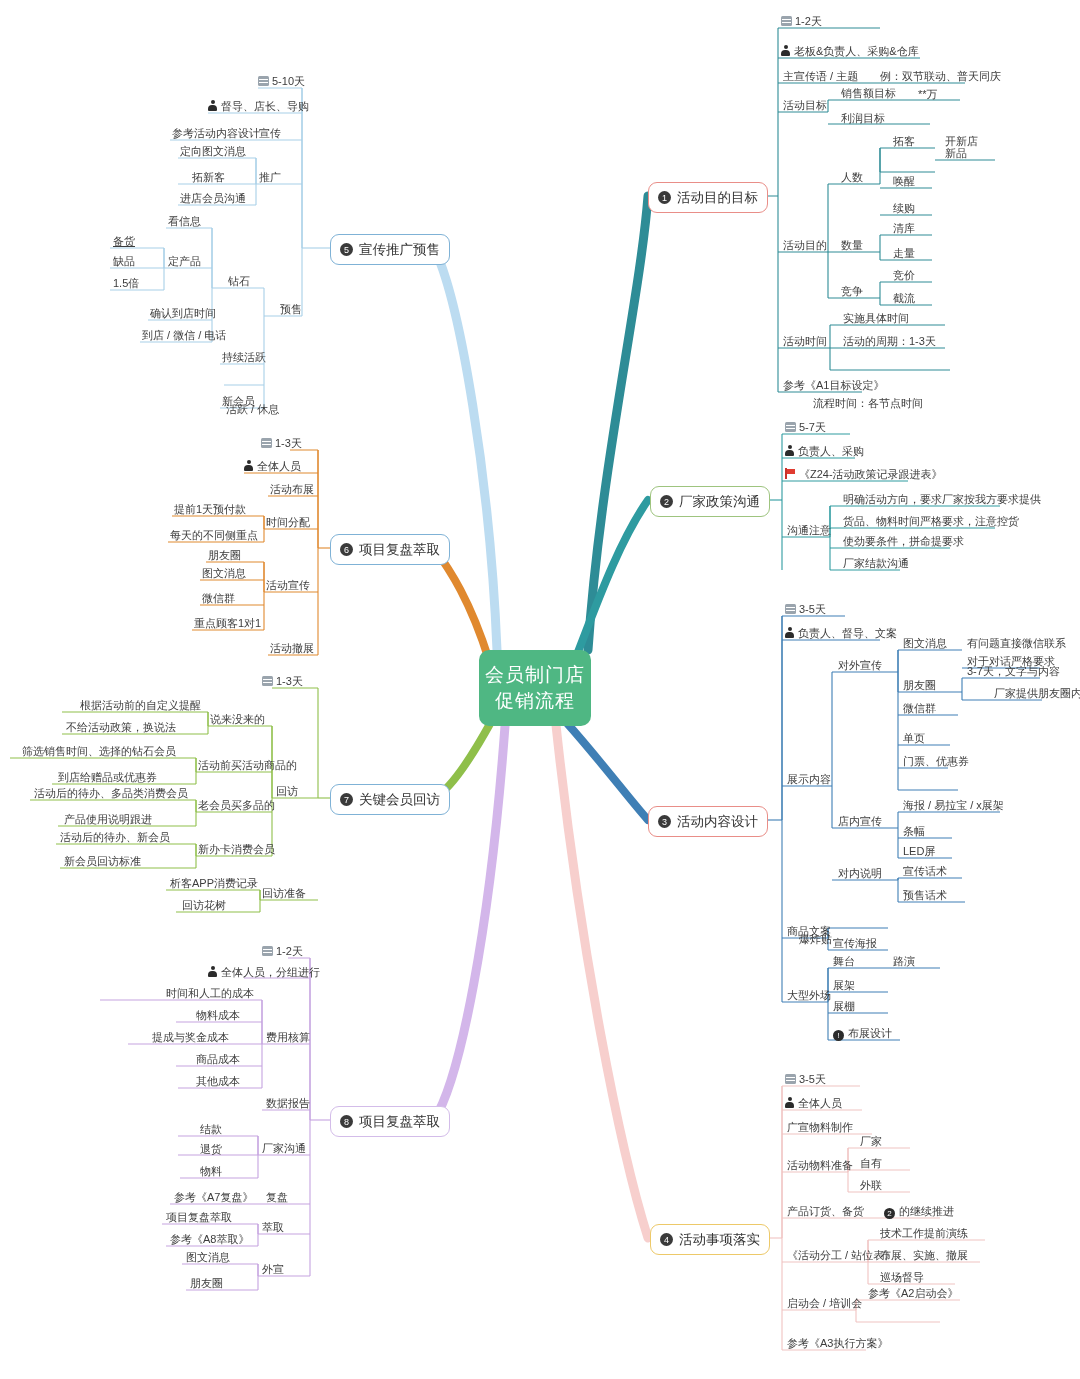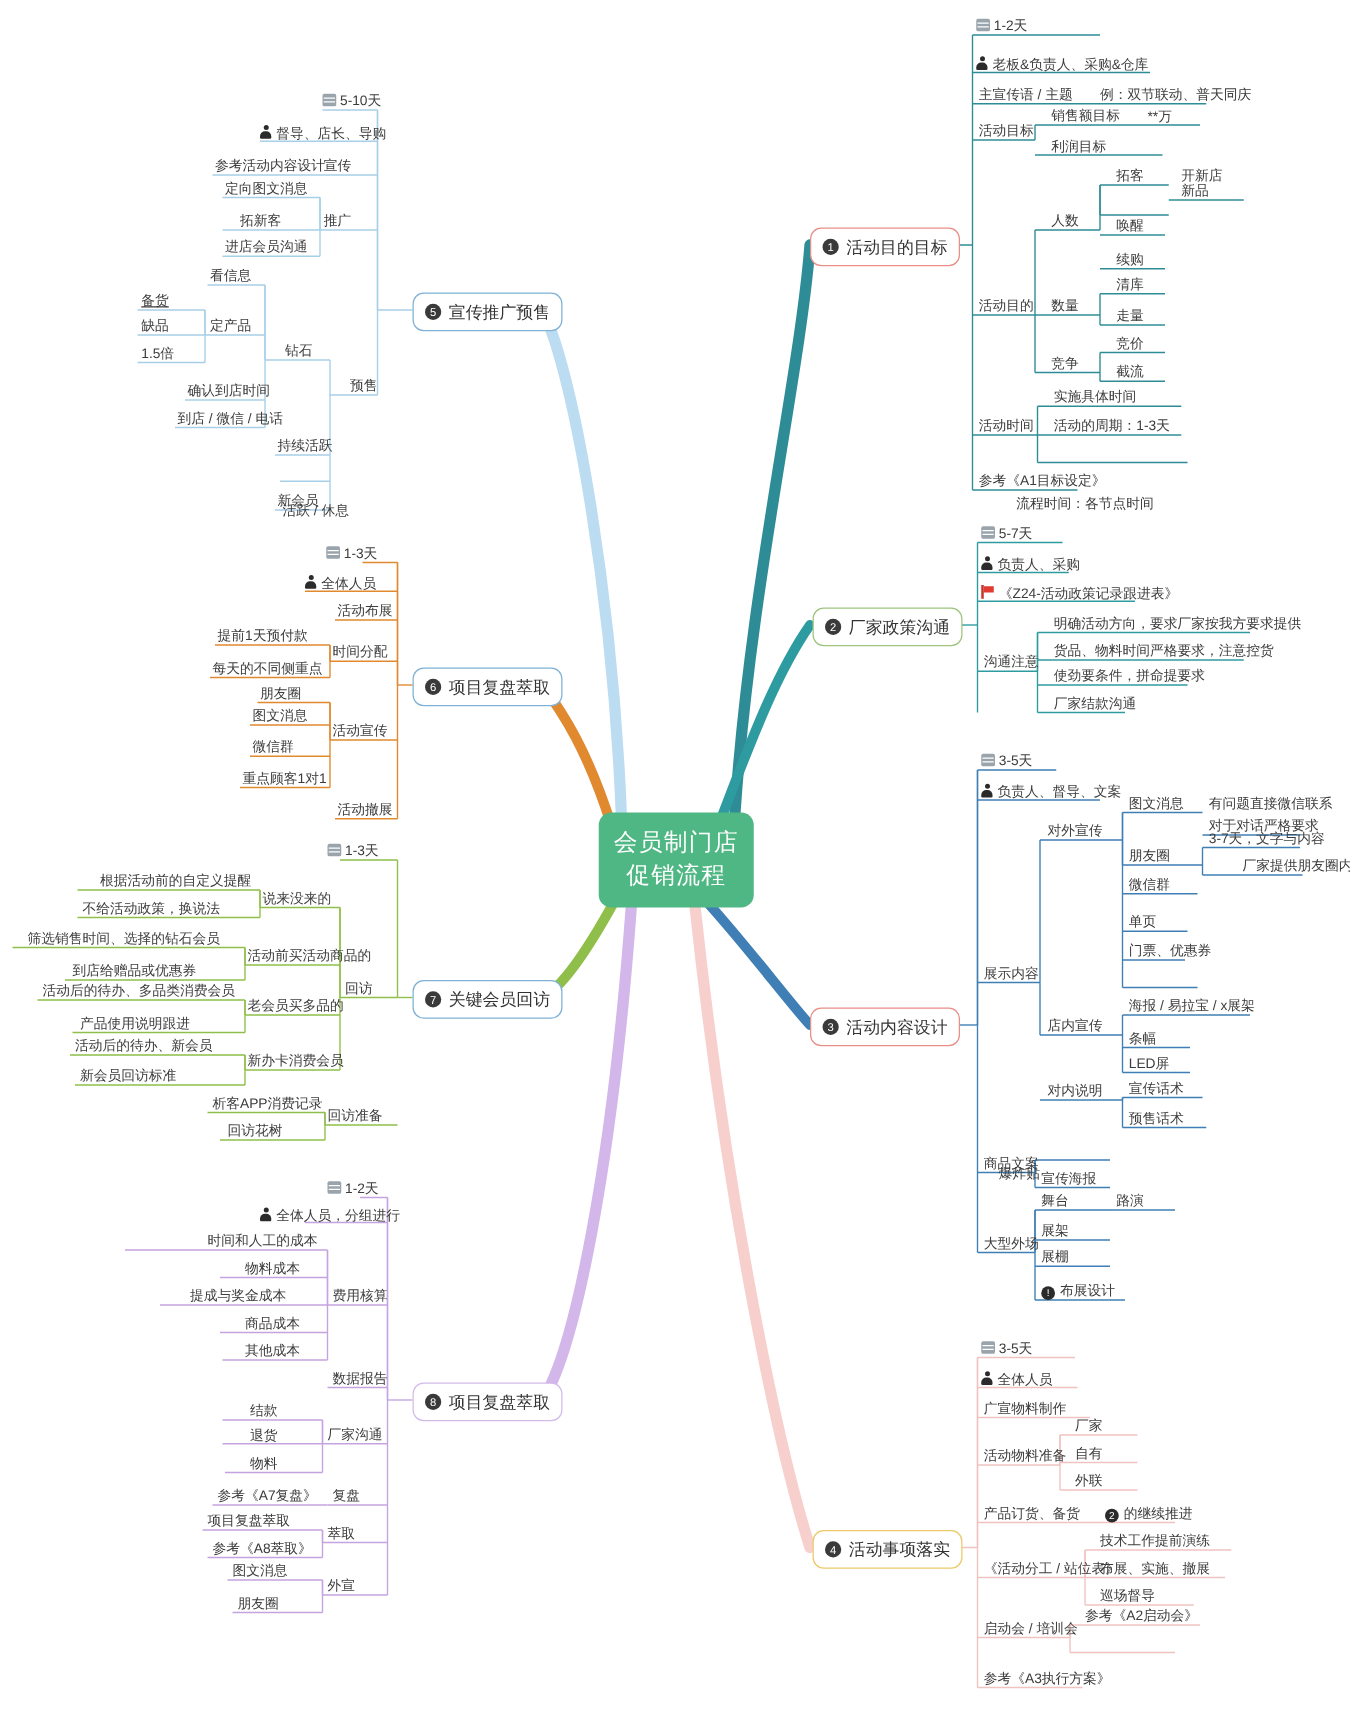--- a/index.html
+++ b/index.html
@@ -1,21 +1,21 @@
 <!DOCTYPE html>
 <html><head>
 <meta charset="utf-8">
 <style>
   html,body{margin:0;padding:0;background:#ffffff;}
   body{font-family:"Liberation Sans","DejaVu Sans",sans-serif;}
   #canvas{position:relative;width:1080px;height:1379px;background:#fff;overflow:hidden;}
   #wires{position:absolute;left:0;top:0;width:1080px;height:1379px;pointer-events:none;}
 
   .central{
-    position:absolute;left:479px;top:650px;width:124px;height:76px;
+    position:absolute;left:479px;top:650px;width:112px;height:76px;
     background:#4fb783;border-radius:10px;color:#fff;
     display:flex;align-items:center;justify-content:center;flex-direction:column;
     font-size:19px;line-height:26px;letter-spacing:1px;z-index:40;
   }
   .central span{display:block;white-space:nowrap;}
 
   .bnode{
     position:absolute;background:#fff;border:1.4px solid #ccc;border-radius:9px;
     height:29px;padding:0 9px;display:flex;align-items:center;gap:6px;
     font-size:13.5px;color:#333;white-space:nowrap;z-index:30;

